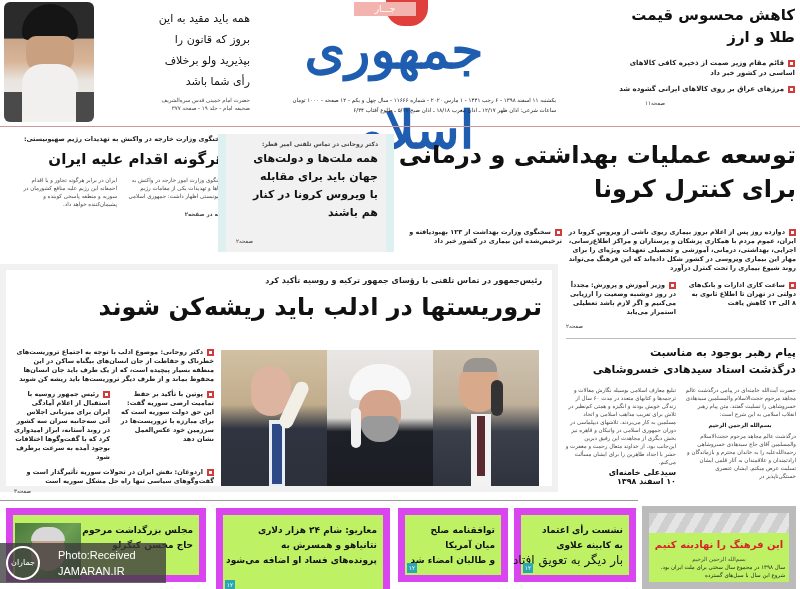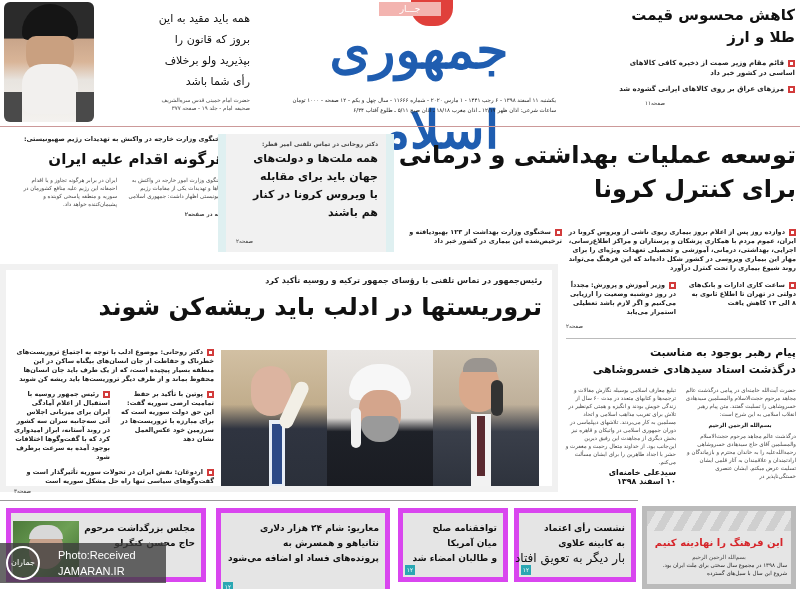--- a/index.html
+++ b/index.html
@@ -7,21 +7,21 @@
   body { font-family: "DejaVu Sans", sans-serif; color: #111; direction: rtl; position: relative; }
   .abs { position: absolute; }
   .bullet { display: inline-block; width: 7px; height: 7px; background: #d23b3b; margin-left: 4px; vertical-align: middle; position: relative; }
   .bullet::after { content: ""; position: absolute; left: 2px; top: 2px; width: 3px; height: 3px; background: #fff; }
   .small { font-size: 7.5px; line-height: 10px; color: #222; }
   .tiny { font-size: 5.5px; line-height: 8px; color: #444; }
   .page-ref { font-size: 5.5px; color: #333; }
   .hr-red { position: absolute; height: 1px; background: #c99; }
   .hr-gray { position: absolute; height: 1px; background: #bbb; }
   .teal-tag { position: absolute; width: 10px; height: 10px; background: #2aa7b3; color: #fff; font-size: 6px; line-height: 10px; text-align: center; }
-  .box { position: absolute; border: 5px solid #d946ef; background: #e5e5e5; }
+  .box { position: absolute; border: 7px solid #d946ef; background: #bef264; }
   .photo { position: absolute; overflow: hidden; }
 </style>
 </head>
 <body>
 
 <div class="abs" style="left:0;top:0;width:262px;height:124px;">
   <div class="photo" style="left:4px;top:2px;width:90px;height:120px;border-radius:6px;background:linear-gradient(180deg,#2b2b2b 0%,#2b2b2b 30%,#c9a58a 31%,#d9b598 50%,#e8e4df 65%,#f4f2ef 100%);">
     <div style="position:absolute;left:18px;top:2px;width:56px;height:36px;border-radius:28px 28px 6px 6px;background:#151515;"></div>
     <div style="position:absolute;left:22px;top:34px;width:48px;height:40px;border-radius:10px 10px 20px 20px;background:#c9a080;"></div>
     <div style="position:absolute;left:18px;top:62px;width:56px;height:50px;border-radius:20px 20px 10px 10px;background:#f2f0ee;"></div>
@@ -31,21 +31,21 @@
   <div class="abs" style="right:12px;top:8px;width:150px;text-align:right;">
     <div style="font-size:11px;line-height:21px;">همه باید مقید به این</div>
     <div style="font-size:11px;line-height:21px;">بروز که قانون را</div>
     <div style="font-size:11px;line-height:21px;">بپذیرید ولو برخلاف</div>
     <div style="font-size:11px;line-height:21px;">رأی شما باشد</div>
     <div class="tiny" style="margin-top:4px;">حضرت امام خمینی قدس سره‌الشریف</div>
     <div class="tiny">صحیفه امام - جلد ۱۹ - صفحه ۳۷۷</div>
   </div>
 </div>
 
-<div class="abs" style="left:271px;top:0;width:296px;height:92px;">
+<div class="abs" style="left:246px;top:0;width:296px;height:92px;">
   <div style="position:absolute;left:140px;top:0;width:42px;height:26px;background:#e0403b;border-radius:0 0 18px 18px;"></div>
   <div style="position:absolute;left:108px;top:2px;width:62px;height:14px;background:#f3b4b0;color:#fff;font-size:9px;line-height:14px;text-align:center;">جـــار</div>
   <div style="position:absolute;left:0;top:10px;width:296px;text-align:center;font-family:'DejaVu Serif',serif;font-size:52px;line-height:80px;font-weight:bold;color:#1f5db0;letter-spacing:-1px;">جمهوری اسلامی</div>
 </div>
 <div class="abs" style="left:268px;top:96px;width:288px;text-align:right;">
   <div class="tiny" style="font-size:5.5px;color:#222;">یکشنبه ۱۱ اسفند ۱۳۹۸ - ۶ رجب ۱۴۴۱ - ۱ مارس ۲۰۲۰ - شماره ۱۱۶۶۶ - سال چهل و یکم - ۱۲ صفحه - ۱۰۰۰ تومان</div>
   <div class="tiny" style="font-size:5.5px;color:#222;margin-top:2px;">ساعات شرعی: اذان ظهر ۱۲/۱۷ ـ اذان مغرب ۱۸/۱۸ ـ اذان صبح ۵/۱۱ ـ طلوع آفتاب ۶/۳۴</div>
 </div>
 
 <div class="abs" style="left:565px;top:4px;width:230px;text-align:right;">

